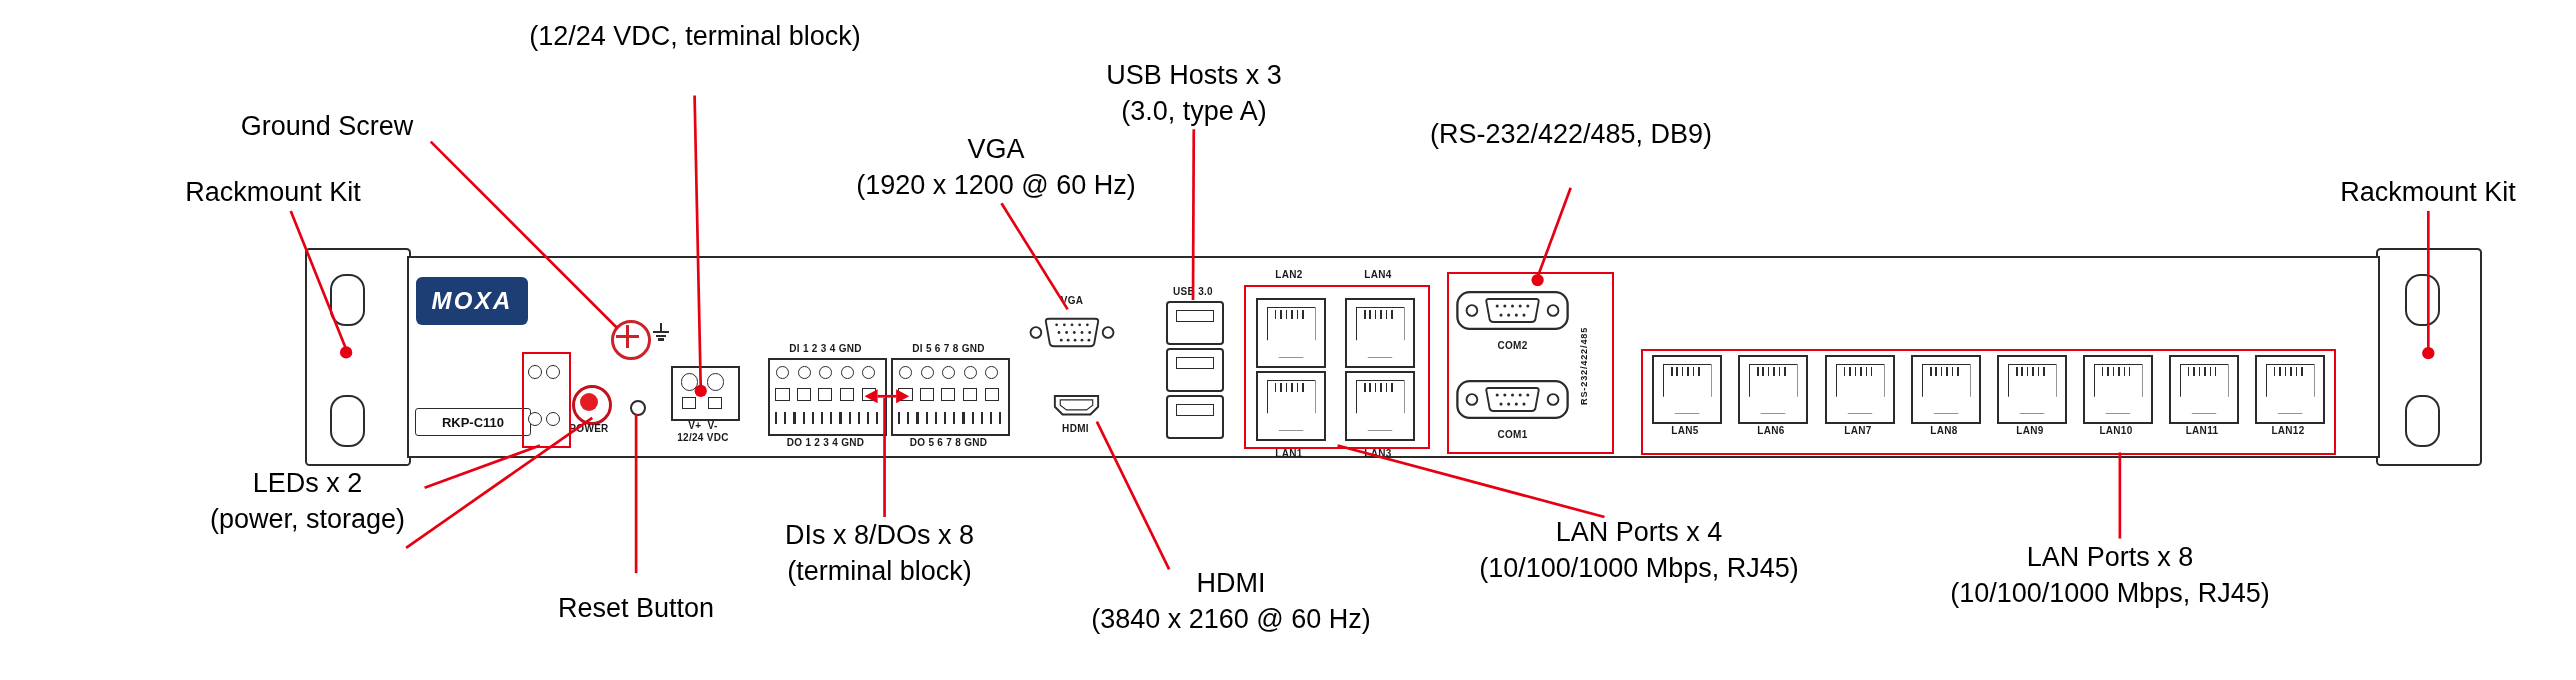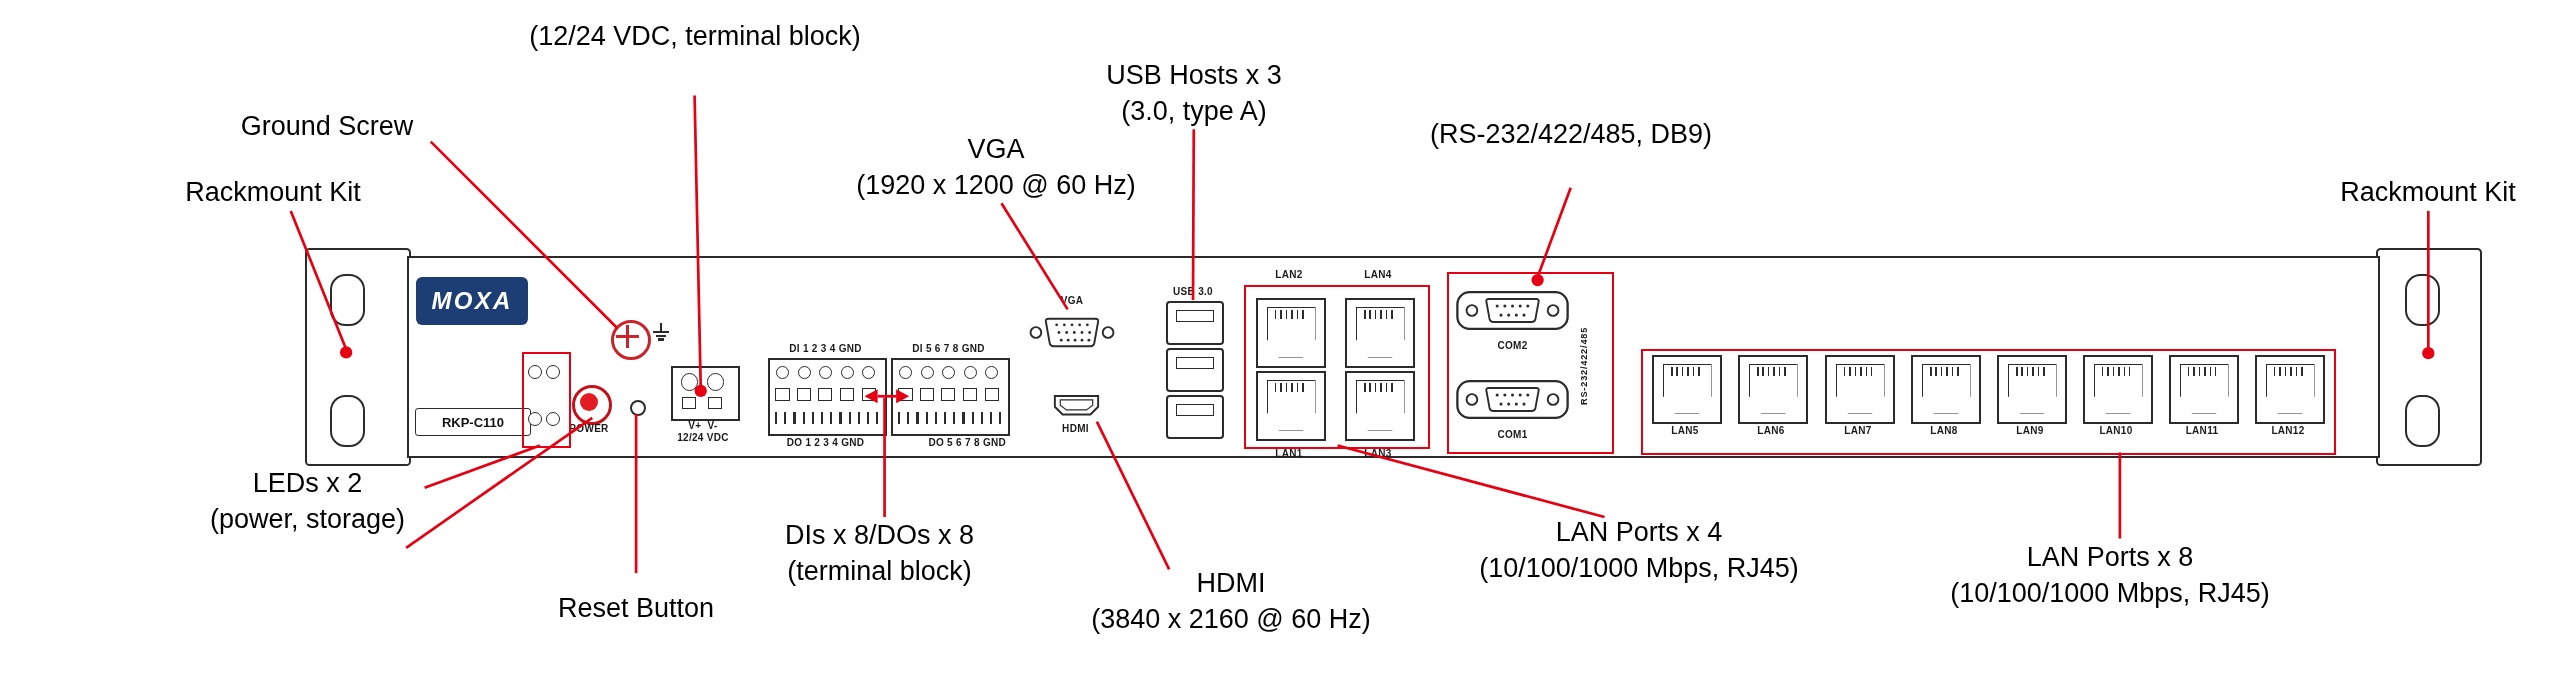--- a/index.html
+++ b/index.html
@@ -119,21 +119,21 @@
     <div class="screw" style="left:71px;top:6.2px;width:10.8px;height:10.8px;"></div>
     <div class="screw" style="left:92px;top:6.2px;width:10.8px;height:10.8px;"></div>
     <div class="pinbox" style="left:5.4px;top:28px;width:12.3px;height:10.8px;"></div>
     <div class="pinbox" style="left:27px;top:28px;width:12.3px;height:10.8px;"></div>
     <div class="pinbox" style="left:48px;top:28px;width:12.3px;height:10.8px;"></div>
     <div class="pinbox" style="left:70px;top:28px;width:12.3px;height:10.8px;"></div>
     <div class="pinbox" style="left:92px;top:28px;width:12.3px;height:10.8px;"></div>
     <div class="teeth" style="left:4.6px;right:4.6px;top:52px;height:12.3px;"></div>
   </div>
   <div class="tlabel small" style="left:768px;top:437px;width:115px;z-index:3;">DO 1 2 3 4 GND</div>
-  <div class="tlabel small" style="left:891px;top:437px;width:115px;z-index:3;text-align:right;">DO 5 6 7 8 GND</div>
+  <div class="tlabel small" style="left:891px;top:437px;width:115px;z-index:3;">DO 5 6 7 8 GND</div>
 
   <div class="tlabel small" style="left:1029px;top:295px;width:86px;z-index:3;">VGA</div>
   <svg class="abs comp" style="left:1029px;top:311px;" width="86" height="43" viewBox="0 0 112 56">
     <circle cx="9" cy="28" r="7" fill="none" stroke="#2b2b2b" stroke-width="2.5"></circle>
     <circle cx="103" cy="28" r="7" fill="none" stroke="#2b2b2b" stroke-width="2.5"></circle>
     <path d="M26,10 L86,10 Q91,10 90,14 L85,42 Q84,46 80,46 L32,46 Q28,46 27,42 L22,14 Q21,10 26,10 Z" fill="#fff" stroke="#2b2b2b" stroke-width="2.5"></path>
     <g fill="#2b2b2b">
       <circle cx="36" cy="18" r="1.8"></circle>
         <circle cx="46" cy="18" r="1.8"></circle>
         <circle cx="56" cy="18" r="1.8"></circle>

